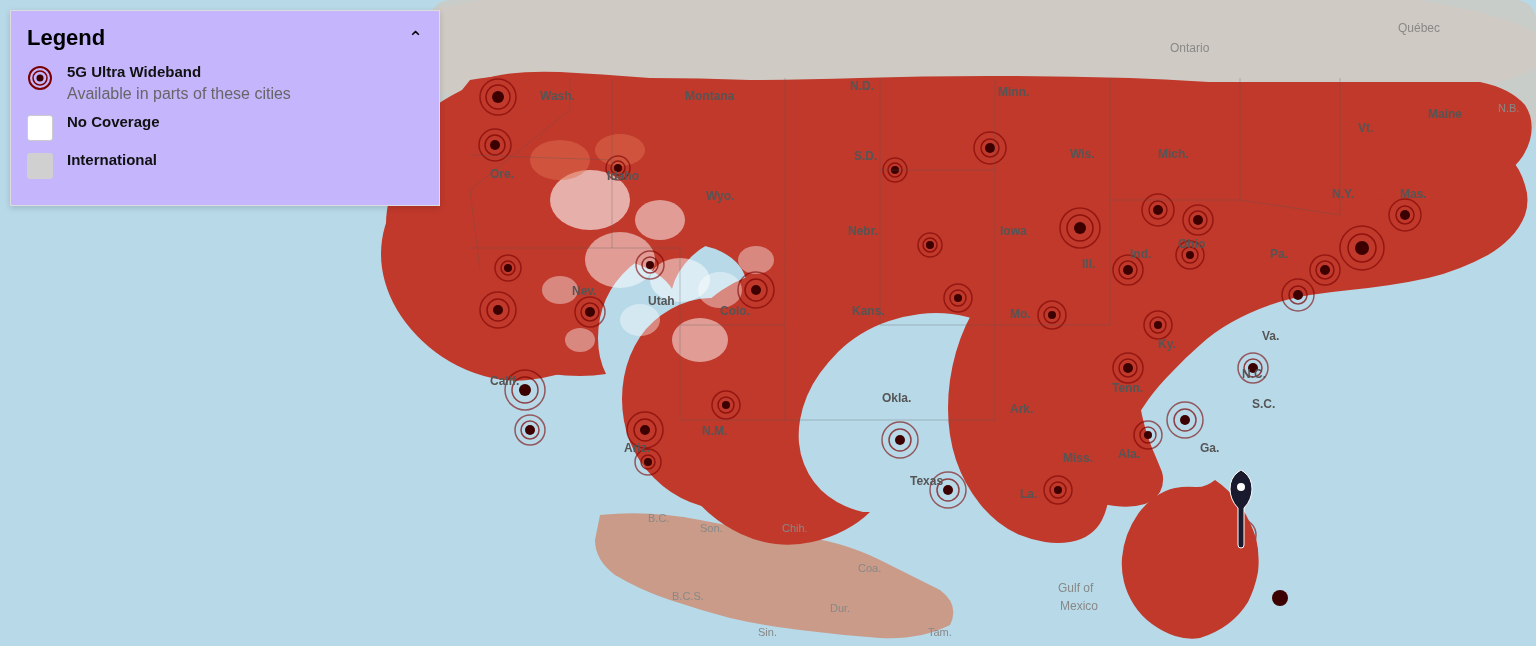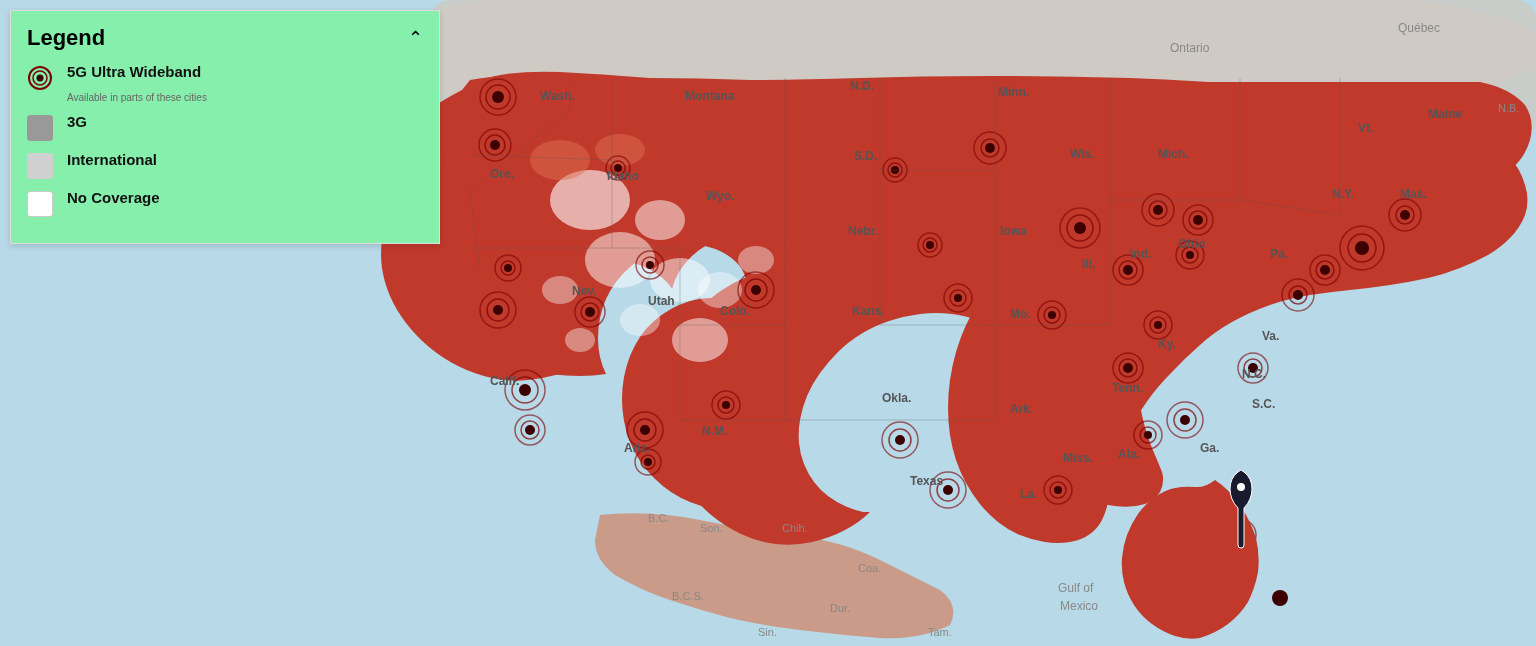--- a/index.html
+++ b/index.html
@@ -18,21 +18,21 @@
       top: 0; left: 0;
       width: 100%; height: 100%;
     }
 
     
     #legend {
       position: absolute;
       top: 10px;
       left: 10px;
       width: 430px;
-      background: #86efac;
+      background: #c4b5fd;
       border: 1px solid #ddd;
       padding: 14px 16px 16px 16px;
       z-index: 10;
       box-shadow: 0 2px 6px rgba(0,0,0,0.15);
     }
 
     #legend-header {
       display: flex;
       justify-content: space-between;
       align-items: center;
@@ -63,23 +63,23 @@
 
     .legend-text-block { display: flex; flex-direction: column; }
 
     .legend-label {
       font-size: 15px;
       font-weight: 700;
       color: #111;
     }
 
     .legend-sub {
-      font-size: 10px;
+      font-size: 16px;
       color: #666;
-      margin-top: 12px;
+      margin-top: 5px;
     }
 
     
     .swatch-uwb {
       width: 26px;
       height: 26px;
       position: relative;
     }
 
     
@@ -411,35 +411,29 @@
         </svg>
       </div>
       <div class="legend-text-block">
         <span class="legend-label">5G Ultra Wideband</span>
         <span class="legend-sub">Available in parts of these cities</span>
       </div>
     </div>
 
 
 
+
     <div class="legend-item">
-      <div class="legend-swatch swatch-3g"></div>
+      <div class="legend-swatch swatch-nocov"></div>
       <div class="legend-text-block">
-        <span class="legend-label">3G</span>
+        <span class="legend-label">No Coverage</span>
       </div>
     </div>
 
     <div class="legend-item">
       <div class="legend-swatch swatch-intl"></div>
       <div class="legend-text-block">
         <span class="legend-label">International</span>
       </div>
     </div>
-
-    <div class="legend-item">
-      <div class="legend-swatch swatch-nocov"></div>
-      <div class="legend-text-block">
-        <span class="legend-label">No Coverage</span>
-      </div>
-    </div>
   </div>
 
 </div>
 
 </body></html>

